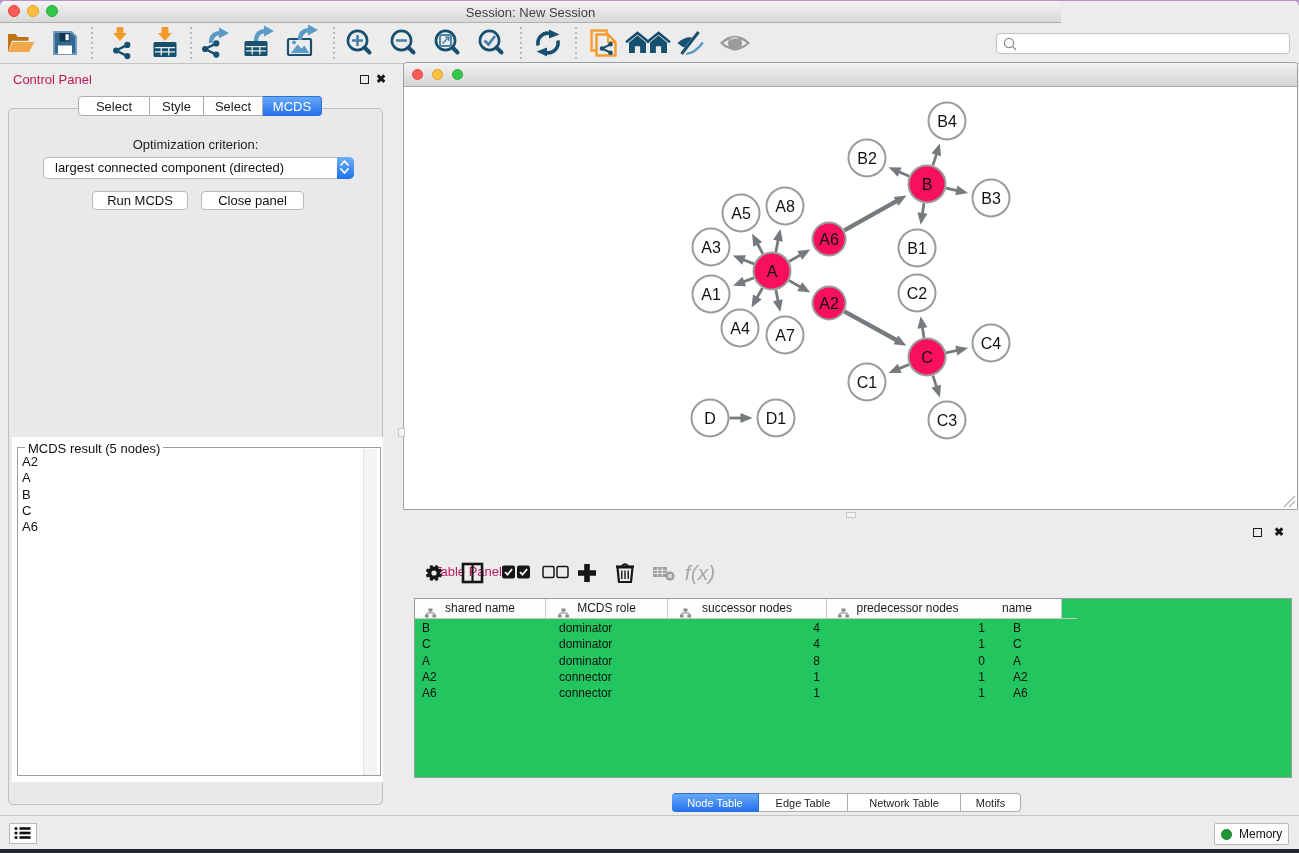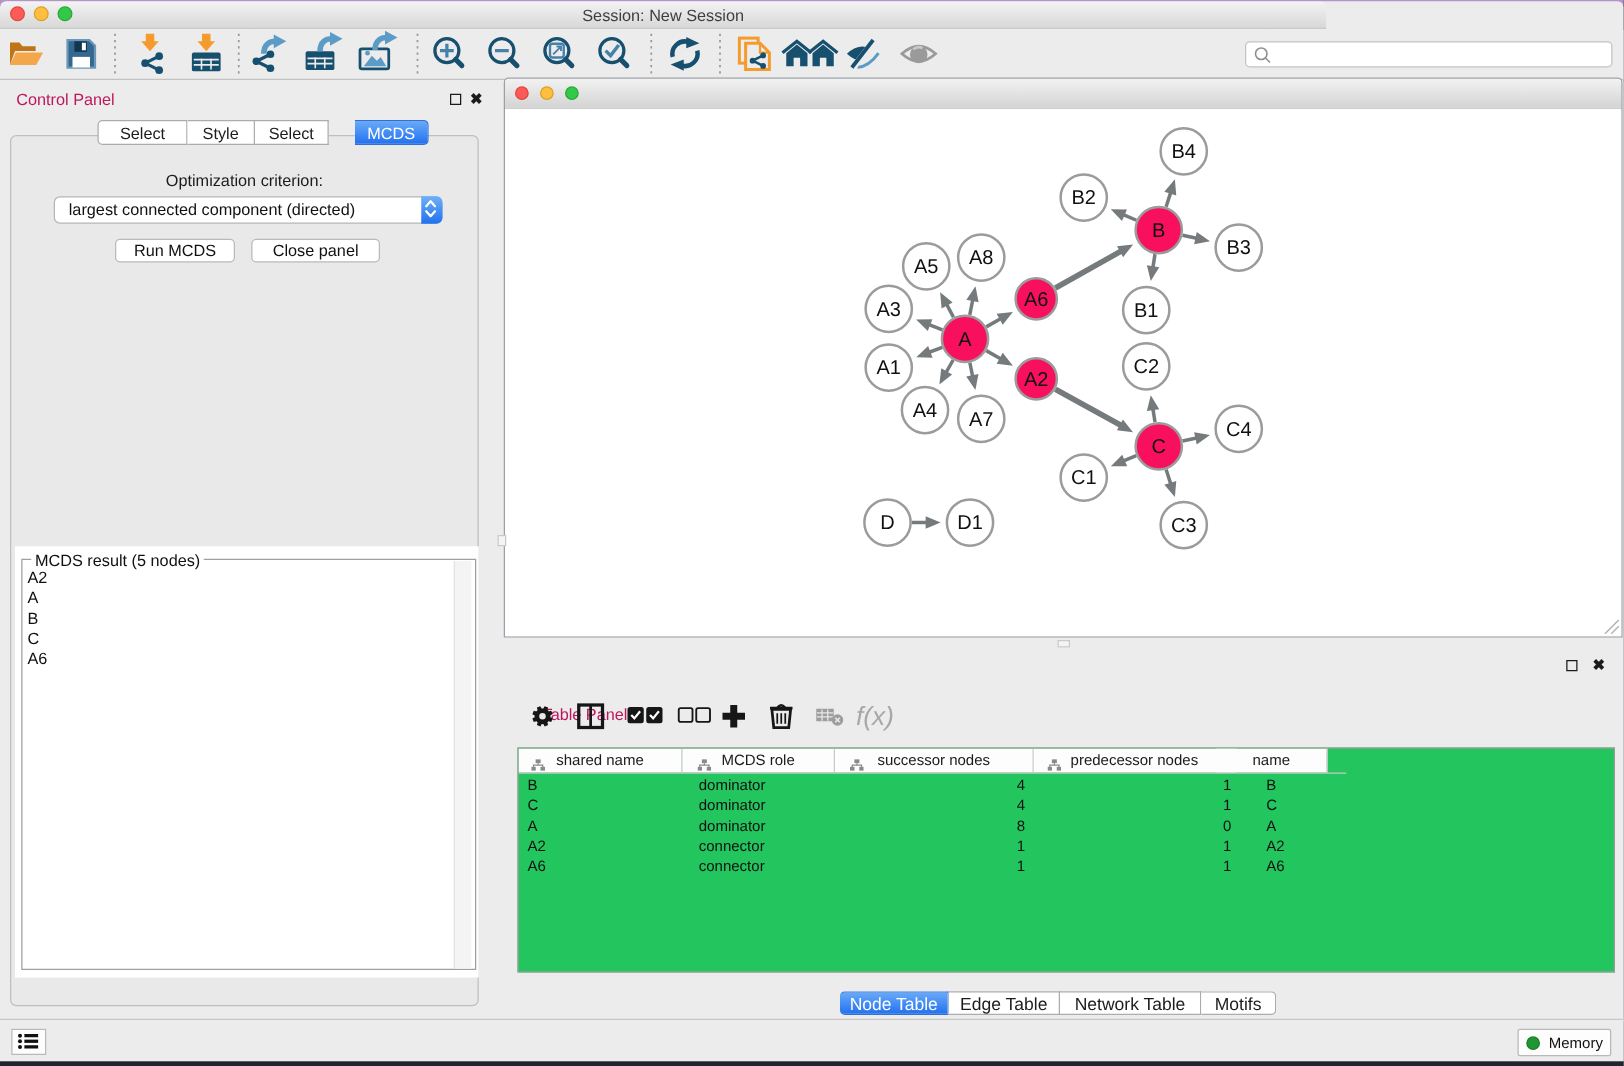--- a/index.html
+++ b/index.html
@@ -15,42 +15,42 @@
 #main { position:absolute; left:0; top:64px; width:1299px; height:752px; background:#ececec; }
 .ptitle { position:absolute; font-size:13px; color:#be185d; }
 .float-ic { position:absolute; width:9px; height:9px; border:1.6px solid #1a1a1a; }
 .x-ic { position:absolute; font-size:12px; font-weight:bold; color:#1a1a1a; }
 
 #cp { position:absolute; left:0; top:0; width:391px; height:752px; }
 #cp-body { position:absolute; left:8px; top:43px; width:375px; height:697px; background:#e9e9e9; border:1px solid #bfbfbf; border-radius:5px; }
 .tabbar { position:absolute; display:flex; }
 .tab { height:20px; background:#fff; border:1px solid #acacac; border-left:none; font-size:13px; color:#1c1c1c; text-align:center; line-height:19px; }
 .tab.first { border-left:1px solid #acacac; border-radius:4px 0 0 4px; }
-.tab.sel { background:linear-gradient(#68aaf8,#2372f0); color:#fff; border-color:#2e6fd8; border-radius:0 4px 4px 0;margin-left:21px; }
+.tab.sel { background:linear-gradient(#68aaf8,#2372f0); color:#fff; border-color:#2e6fd8; border-radius:0 4px 4px 0; }
 #opt-label { position:absolute; left:0; top:72px; width:375px; text-align:center; font-size:13px; color:#1c1c1c; }
 #dd { position:absolute; left:35px; top:92px; width:311px; height:22px; background:#fff; border:1px solid #b6b6b6; border-radius:5px; font-size:13px; color:#111; line-height:20px; padding-left:11px; }
 #dd-btn { position:absolute; right:-1px; top:-1px; width:17px; height:22px; background:linear-gradient(#6db0f9,#2071ef); border-radius:0 5px 5px 0; }
 .btn { position:absolute; height:19px; background:#fff; border:1px solid #b9b9b9; border-radius:4px; font-size:13px; color:#111; text-align:center; line-height:17px; }
 #result-panel { position:absolute; left:12px; top:372px; width:371px; height:345px; background:#fff; }
 #fieldset { position:absolute; left:5px; top:10px; width:364px; height:329px; border:1px solid #9f9f9f; }
 #legend { position:absolute; left:7px; top:-7px; background:#fff; padding:0 3px; font-size:13px; color:#111; }
 #mlist { position:absolute; left:4px; top:6px; font-size:13px; color:#111; line-height:16.3px; }
 #msb { position:absolute; right:3px; top:1px; width:14px; height:326px; background:#f4f4f4; border-left:1px solid #e2e2e2; }
 
 #nw { position:absolute; left:403px; top:-3px; width:895px; height:448px; background:#fff; border:1px solid #9aa0a6; border-radius:4px 4px 0 0; }
 #nw-title { position:absolute; left:0; top:0; width:100%; height:24px; background:linear-gradient(#f2f2f2,#d4d4d4); border-bottom:1px solid #a9a9a9; border-radius:4px 4px 0 0; }
 #nw-title .t { position:absolute; top:5px; width:100%; text-align:center; font-size:13px; color:#2e2e2e; }
 #nw-canvas { position:absolute; left:0; top:25px; width:893px; height:421px; background:#fff; }
 
 #tp { position:absolute; left:391px; top:445px; width:908px; height:306px; }
 #tp-table { position:absolute; left:23px; top:88px; width:878px; height:180px; background:#22c55e; border:1px solid #9b9b9b; }
 .th { position:absolute; top:0; height:19px; border-right:1px solid #c9c9c9; font-size:12px; color:#1a1a1a; text-align:center; line-height:19px; background:#fdfdfd; }
 .td { position:absolute; font-size:12px; color:#111; height:16.3px; line-height:16.3px; }
 
-.btab { height:19px; background:#fff; border:1px solid #acacac; border-left:none; font-size:14px; color:#1c1c1c; text-align:center; line-height:18px; }
+.btab { height:19px; background:#fff; border:1px solid #acacac; border-left:none; font-size:11px; color:#1c1c1c; text-align:center; line-height:18px; }
 
 #statusbar { position:absolute; left:0; top:814px; width:1299px; height:34px; background:#ececec; border-top:1px solid #c6c6c6; }
 #list-btn { position:absolute; left:9px; top:7px; width:28px; height:21px; background:#fdfdfd; border:1px solid #b9b9b9; }
 #mem-btn { position:absolute; left:1214px; top:7px; width:75px; height:22px; background:#fdfdfd; border:1px solid #b9b9b9; border-radius:2px; font-size:12px; color:#111; line-height:20px; padding-left:24px; }
 #mem-dot { position:absolute; left:6px; top:5px; width:11px; height:11px; border-radius:50%; background:#1e9632; border:1px solid #188028; }
 svg text { font-family:"Liberation Sans", sans-serif; }
 </style>
 </head>
 <body>
 <div id="desktop-top"></div>

